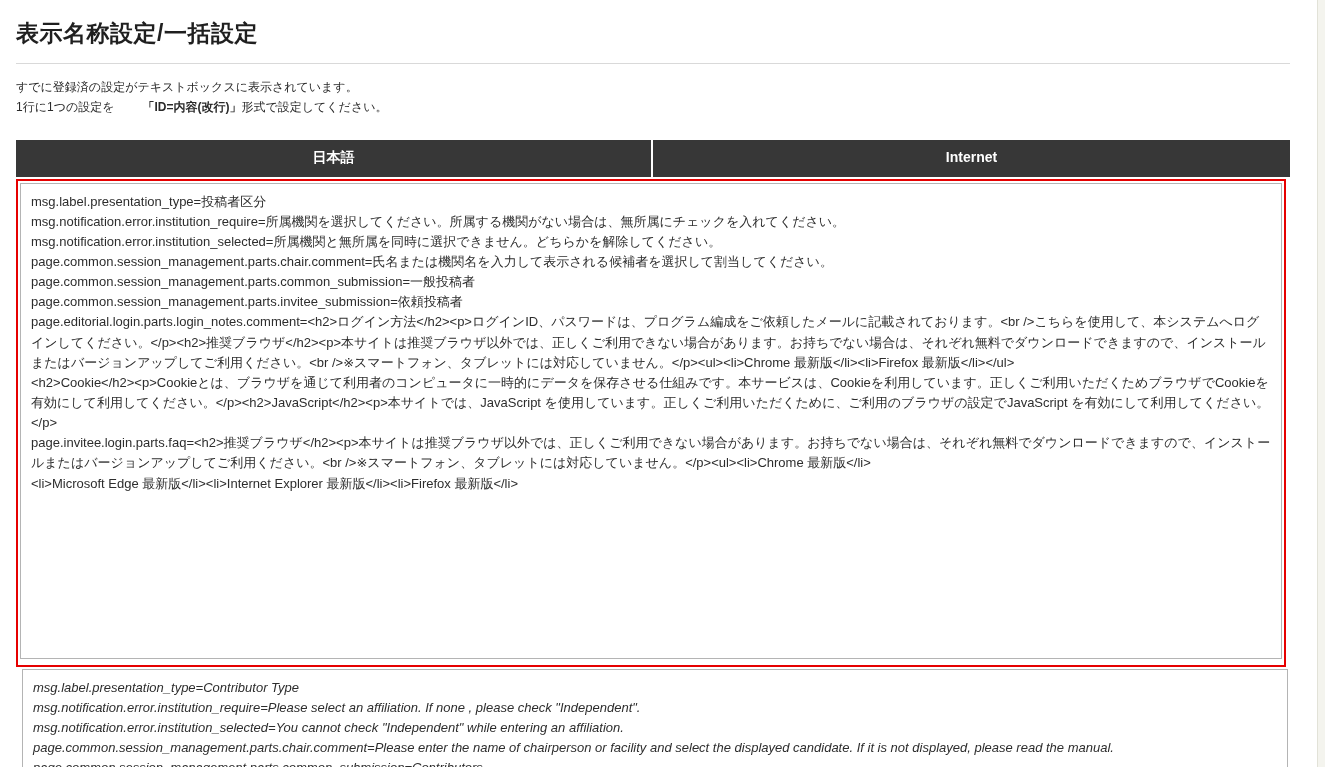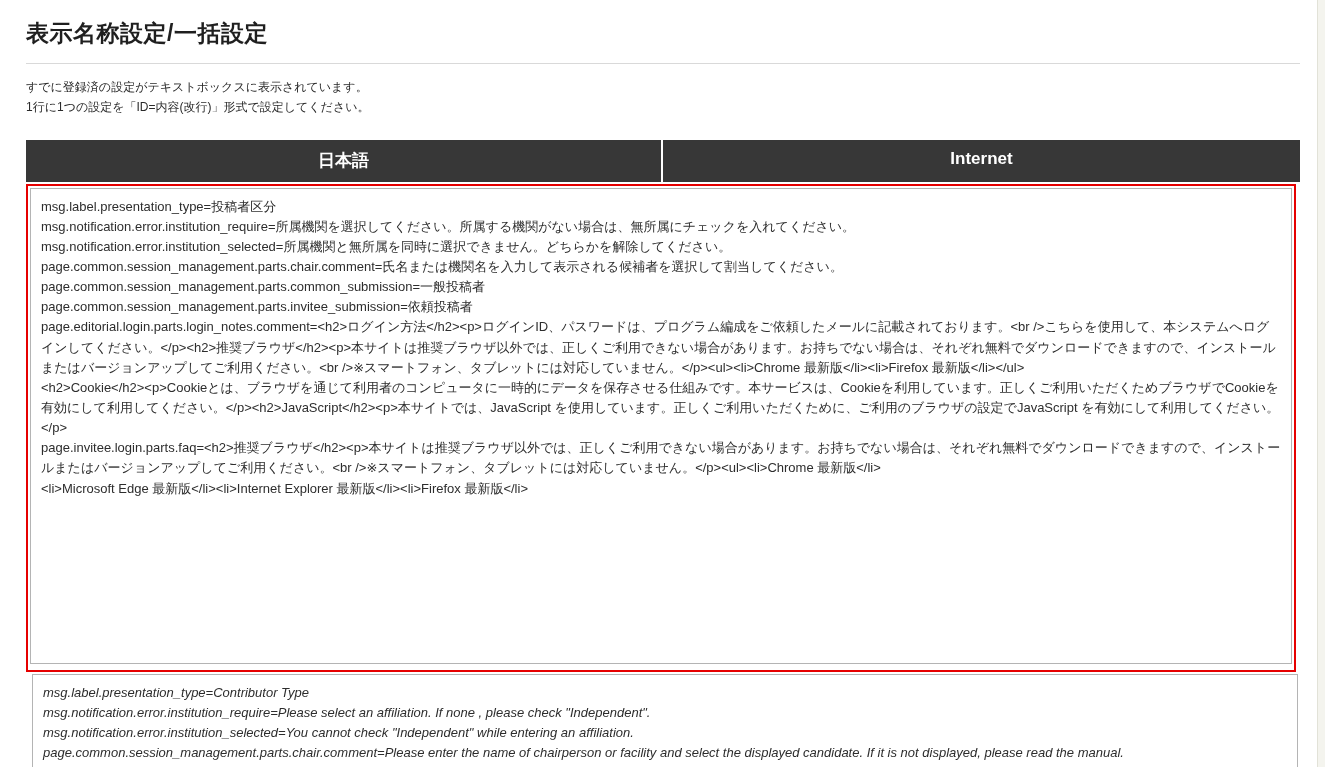--- a/index.html
+++ b/index.html
@@ -32,55 +32,56 @@
     background: #f4f4ee;
     border-left: 1px solid #e2e2d8;
   }
   .content {
     position: absolute;
     left: 0;
     top: 0;
     width: 1318px;
     height: 595px;
     box-sizing: border-box;
-    padding: 0 26px;
+    padding: 0 16px;
   }
   h1.page-title {
     font-size: 23px;
     font-weight: bold;
     color: #1f1f1f;
     margin: 18px 0 0 0;
     letter-spacing: 0.5px;
   }
   .title-rule {
     margin-top: 14px;
     border-bottom: 1px solid #d9d9d9;
     width: 1274px;
   }
   .intro {
     margin-top: 14px;
     font-size: 12px;
     line-height: 1.65;
     color: #2a2a2a;
   }
   .intro .strong {
-    font-weight: normal;
+    font-weight: bold;
+    margin-left: 28px;
   }
   .table-wrap {
     margin-top: 22px;
     width: 1274px;
   }
   .head-row {
     display: flex;
     width: 100%;
   }
   .head-cell {
     background: #373737;
     color: #ffffff;
-    font-size: 17px;
+    font-size: 14px;
     font-weight: bold;
     text-align: center;
     padding: 9px 0 10px 0;
     box-sizing: border-box;
     flex: 1 1 50%;
   }
   .head-cell.ja {
     border-right: 2px solid #ffffff;
   }
   .body-row {

